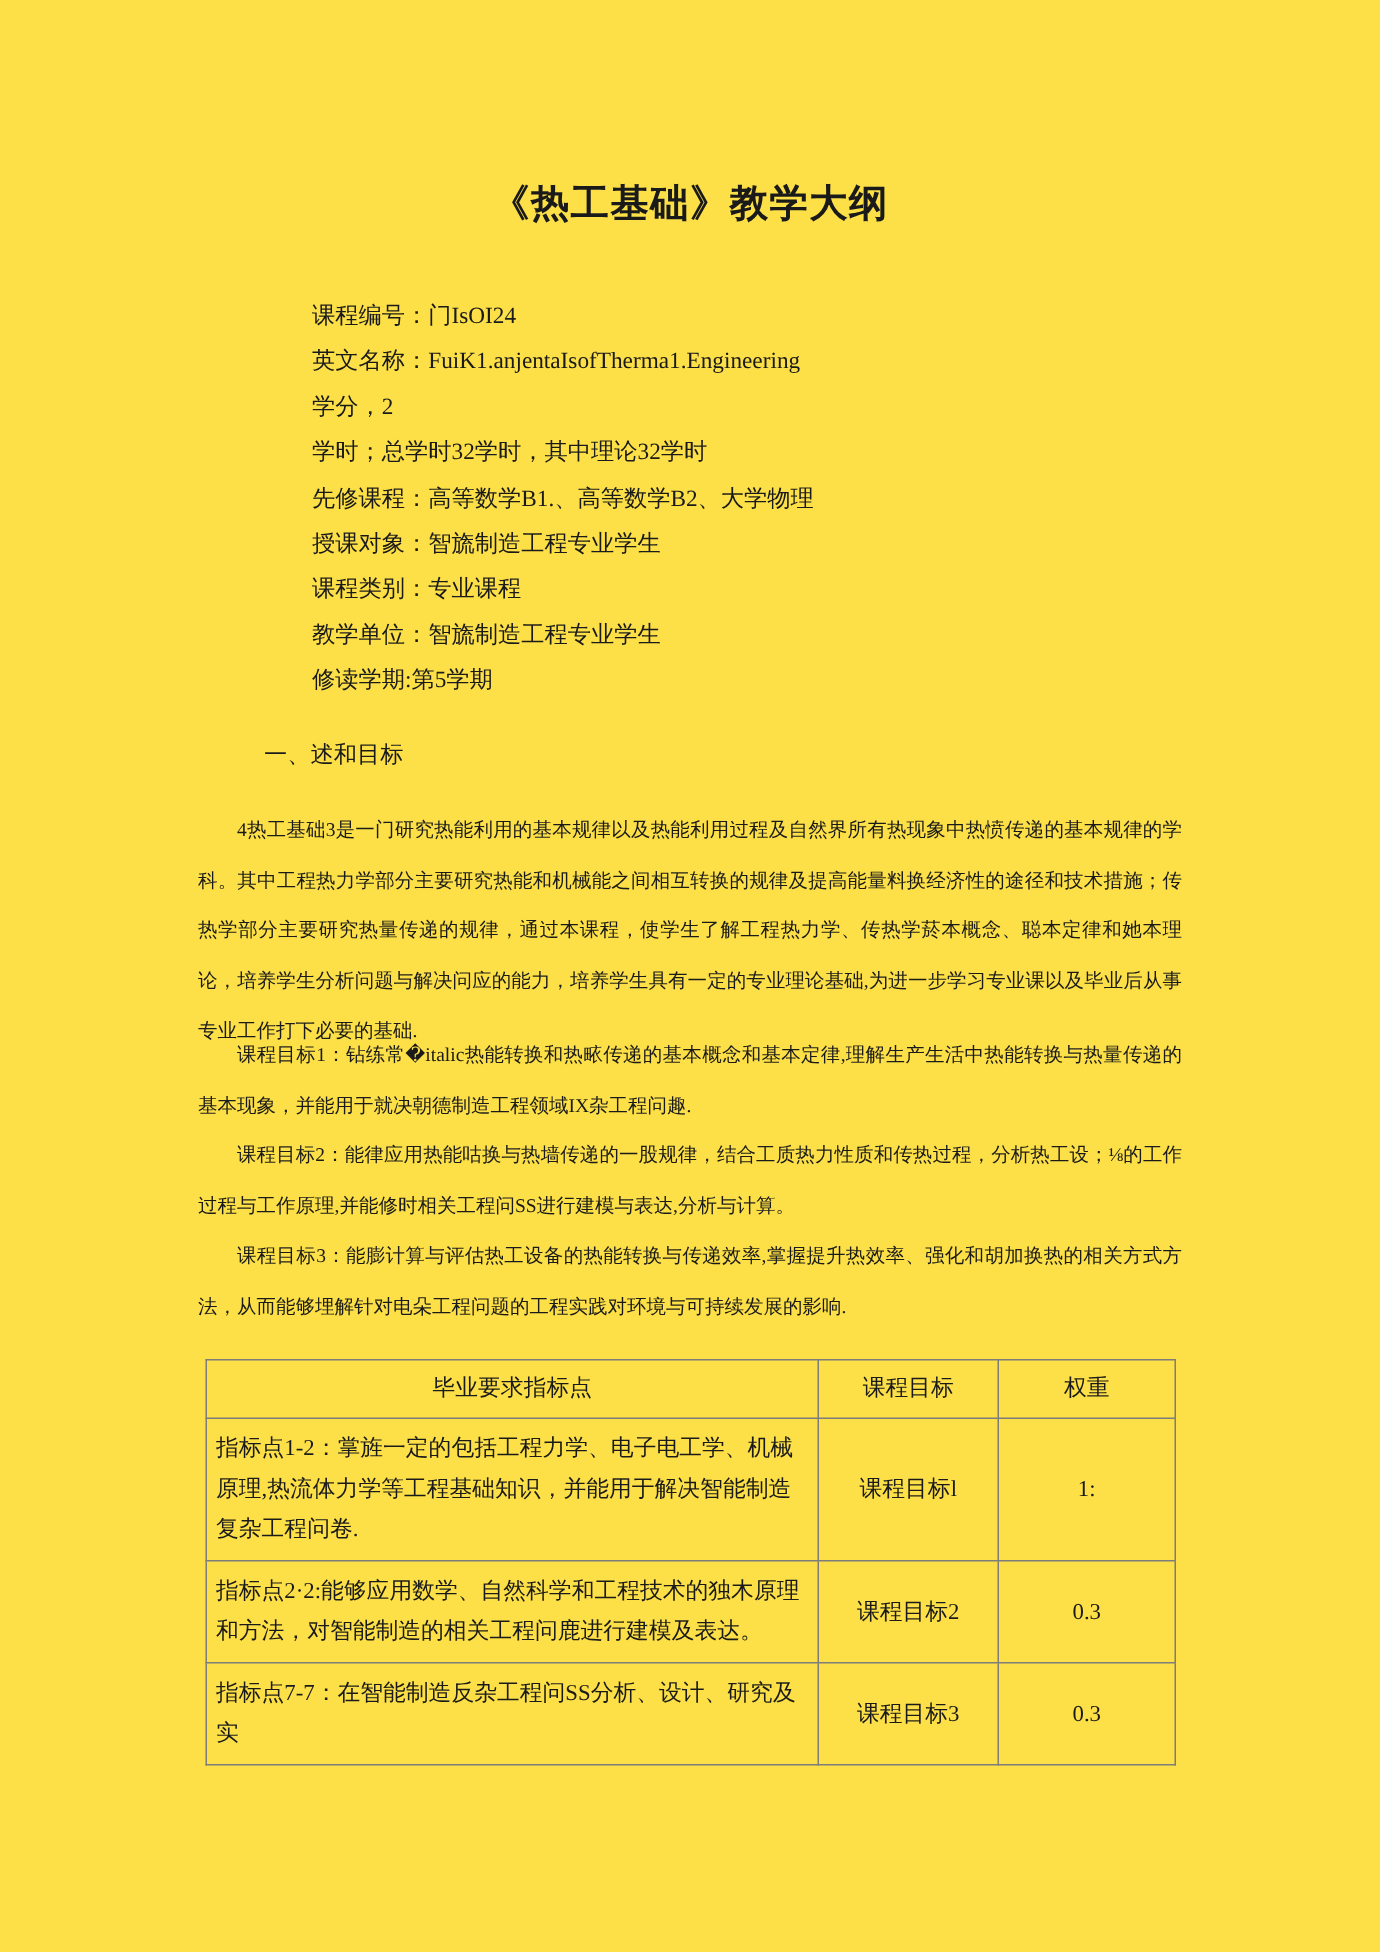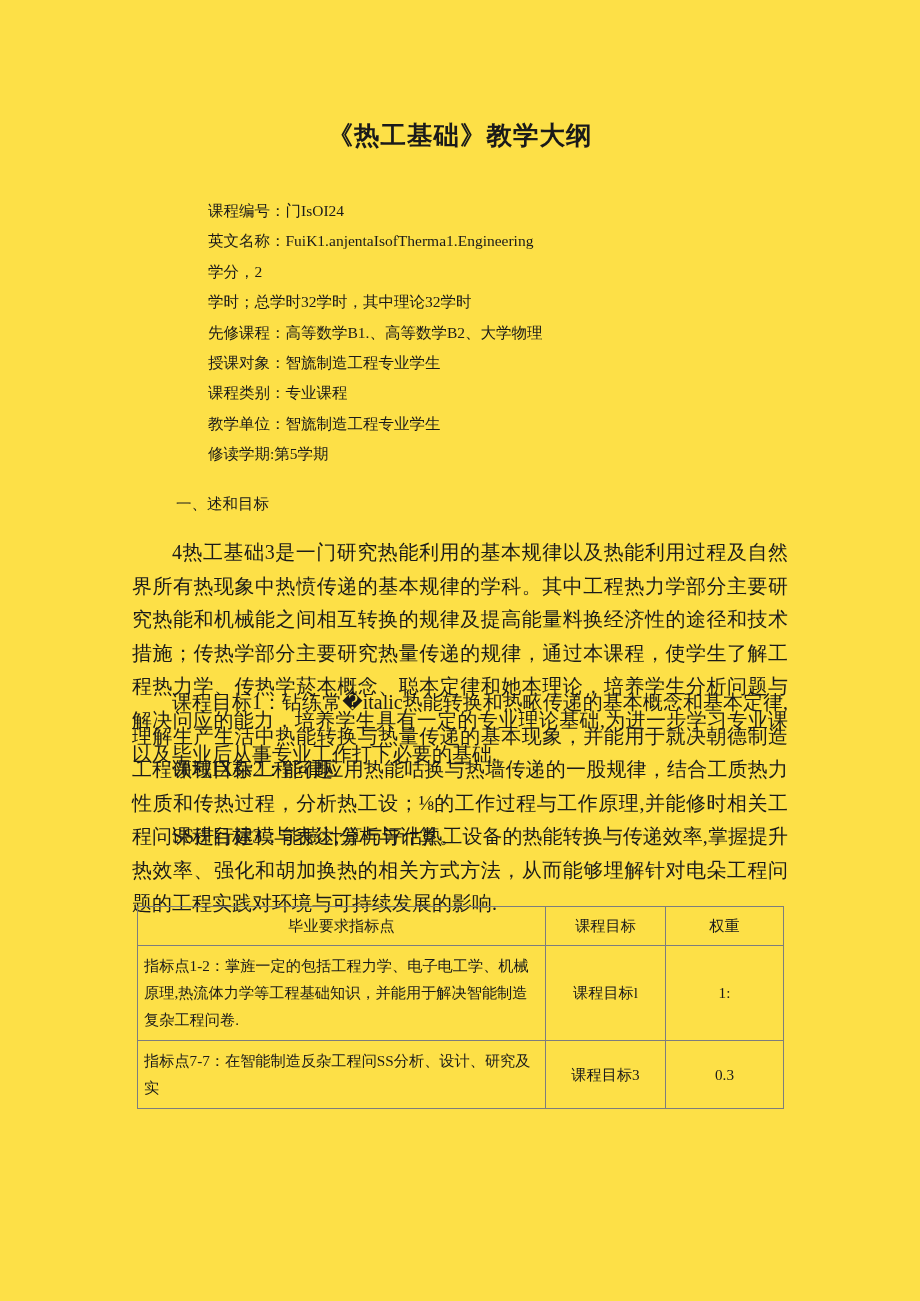--- a/index.html
+++ b/index.html
@@ -59,21 +59,21 @@
     font-weight: 400;
     line-height: 1.5;
   }
   #sec1-head { top: 492px; }
   #sec2-head { top: 883px; left: 170px; }
 
   .body-block {
     position: absolute;
     left: 132px;
     width: 656px;
-    font-size: 20px;
+    font-size: 13px;
     line-height: 33.6px;
     text-align: justify;
     text-justify: inter-ideograph;
   }
   .body-block p {
     margin: 0;
     text-indent: 2em;
   }
   #para-overview { top: 536px; }
   #para-goal1 { top: 686px; }
@@ -183,20 +183,25 @@
         <th>权重</th>
       </tr>
     </thead>
     <tbody>
       <tr>
         <td class="col-desc">指标点1-2：掌旌一定的包括工程力学、电子电工学、机械原理,热流体力学等工程基础知识，并能用于解决智能制造复杂工程问卷.</td>
         <td class="col-goal">课程目标l</td>
         <td class="col-weight">1:</td>
       </tr>
       <tr>
+        <td class="col-desc">指标点2·2:能够应用数学、自然科学和工程技术的独木原理和方法，对智能制造的相关工程问鹿进行建模及表达。</td>
+        <td class="col-goal">课程目标2</td>
+        <td class="col-weight">0.3</td>
+      </tr>
+      <tr>
         <td class="col-desc">指标点7-7：在智能制造反杂工程问SS分析、设计、研究及实</td>
         <td class="col-goal">课程目标3</td>
         <td class="col-weight">0.3</td>
       </tr>
     </tbody>
   </table>
 
 </div>
 
 </body></html>

